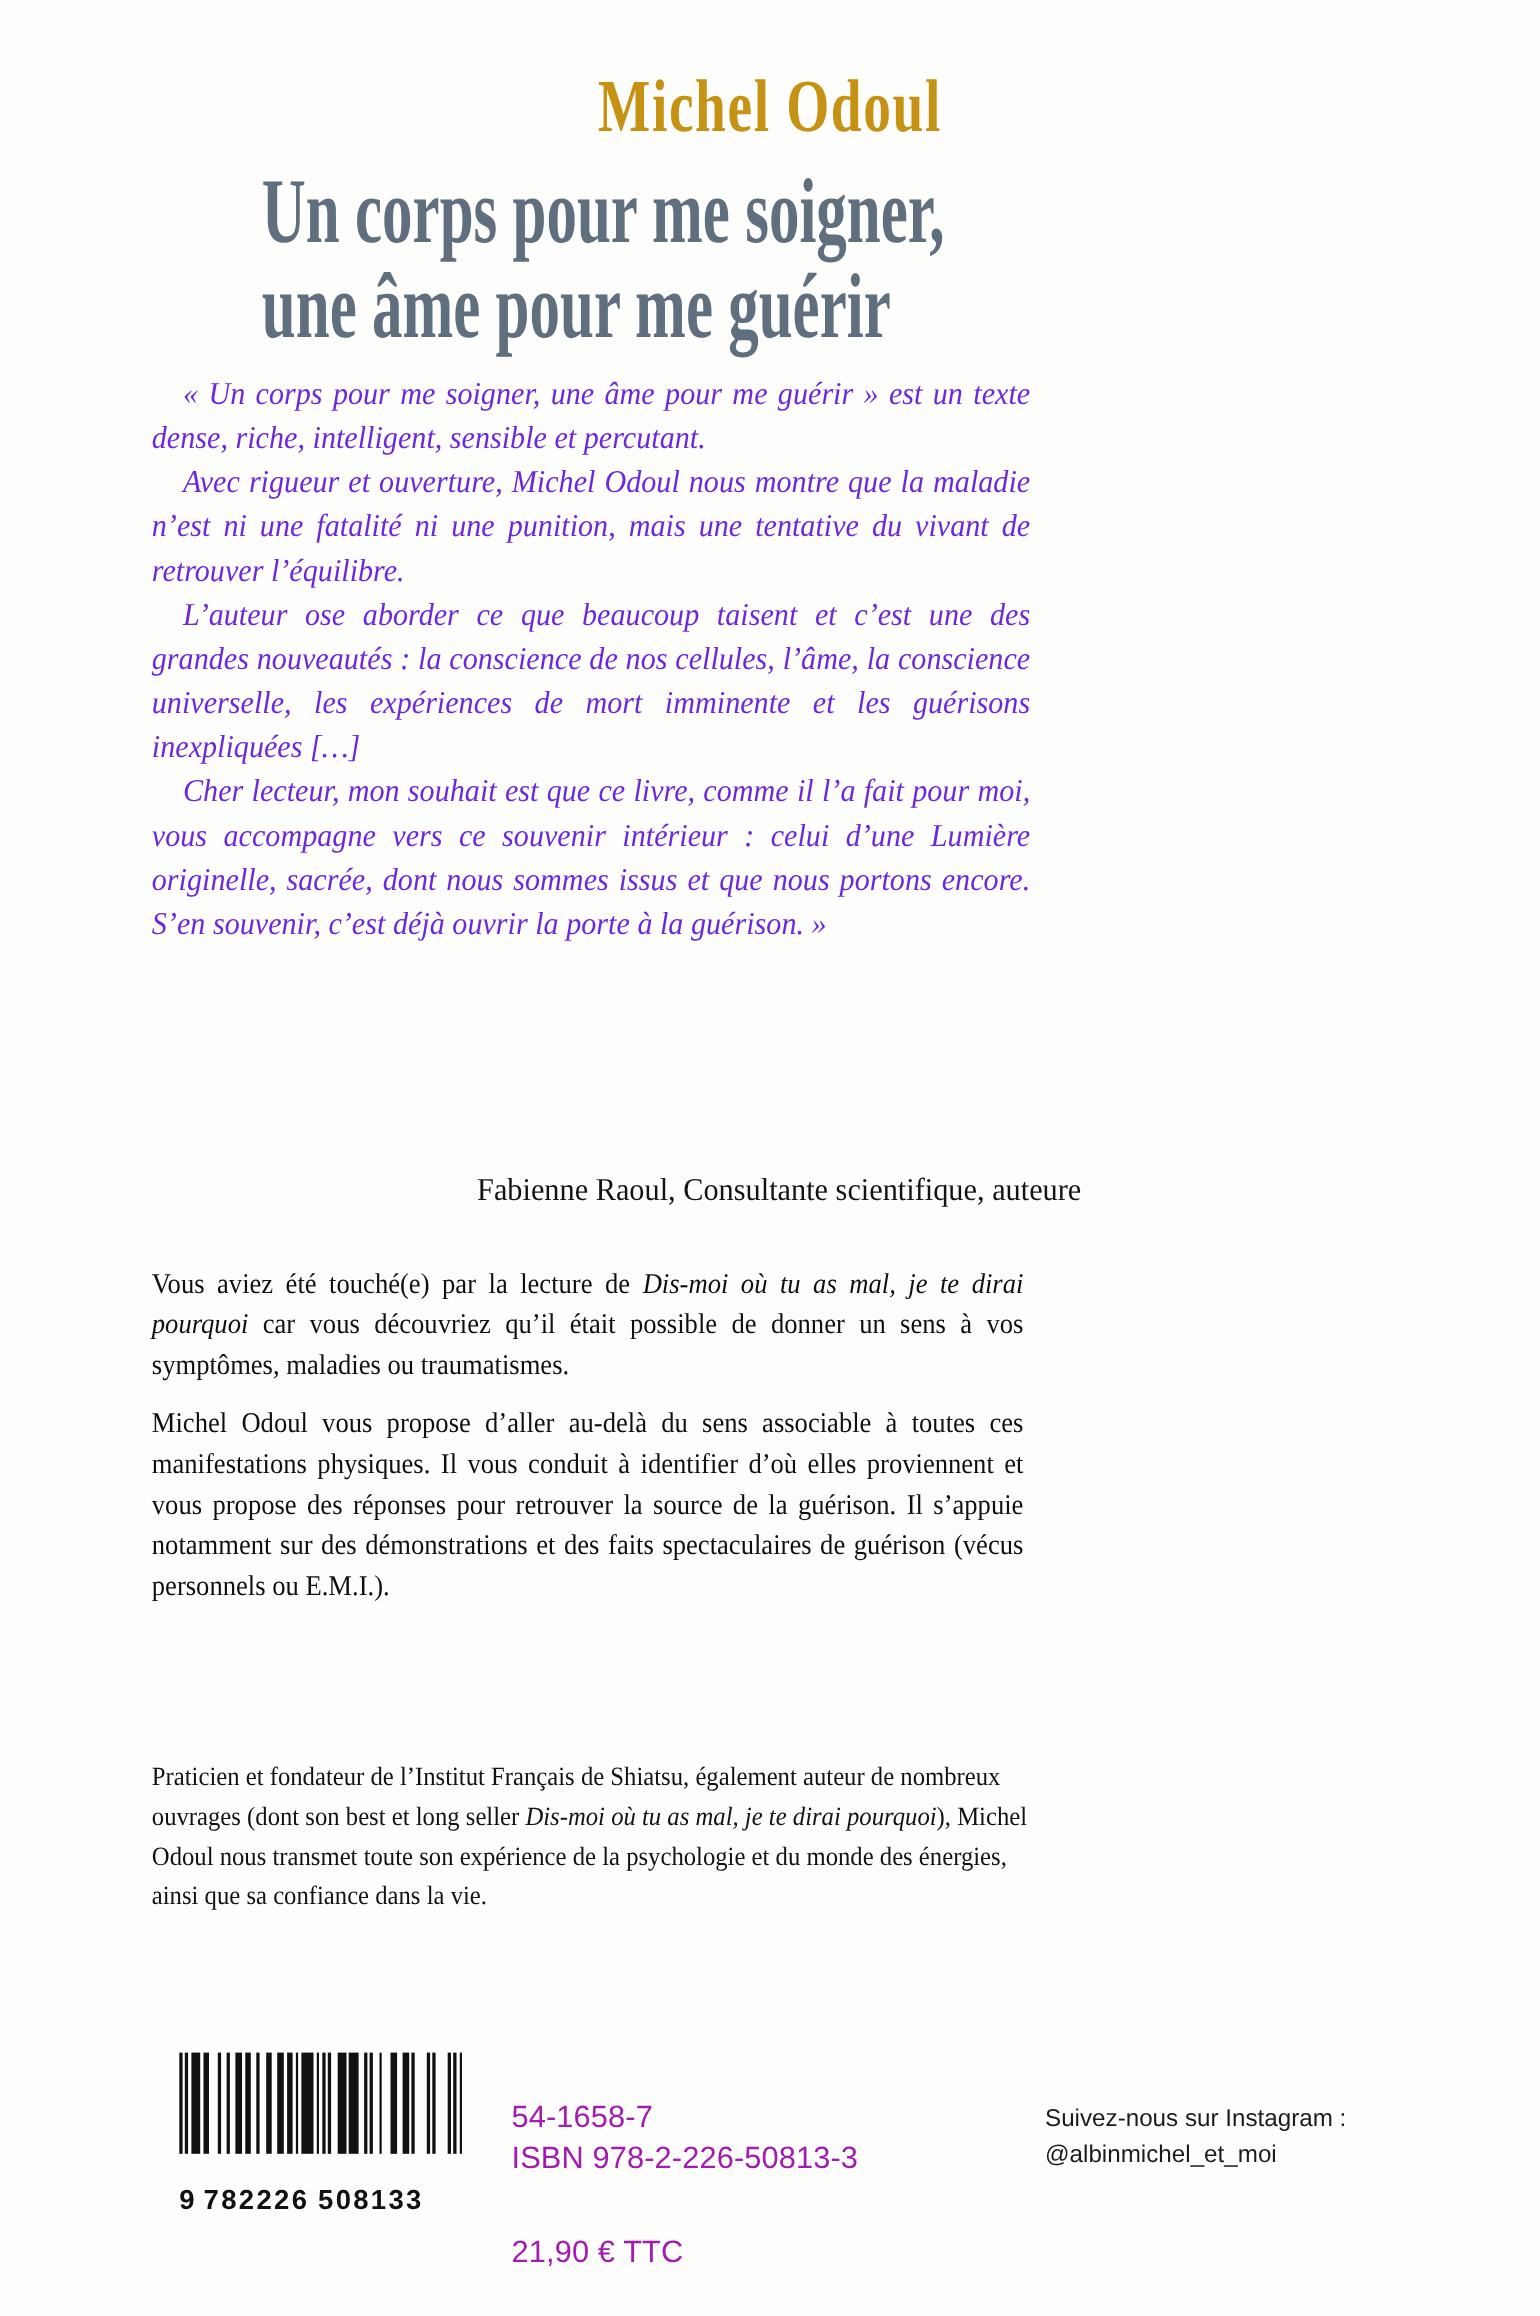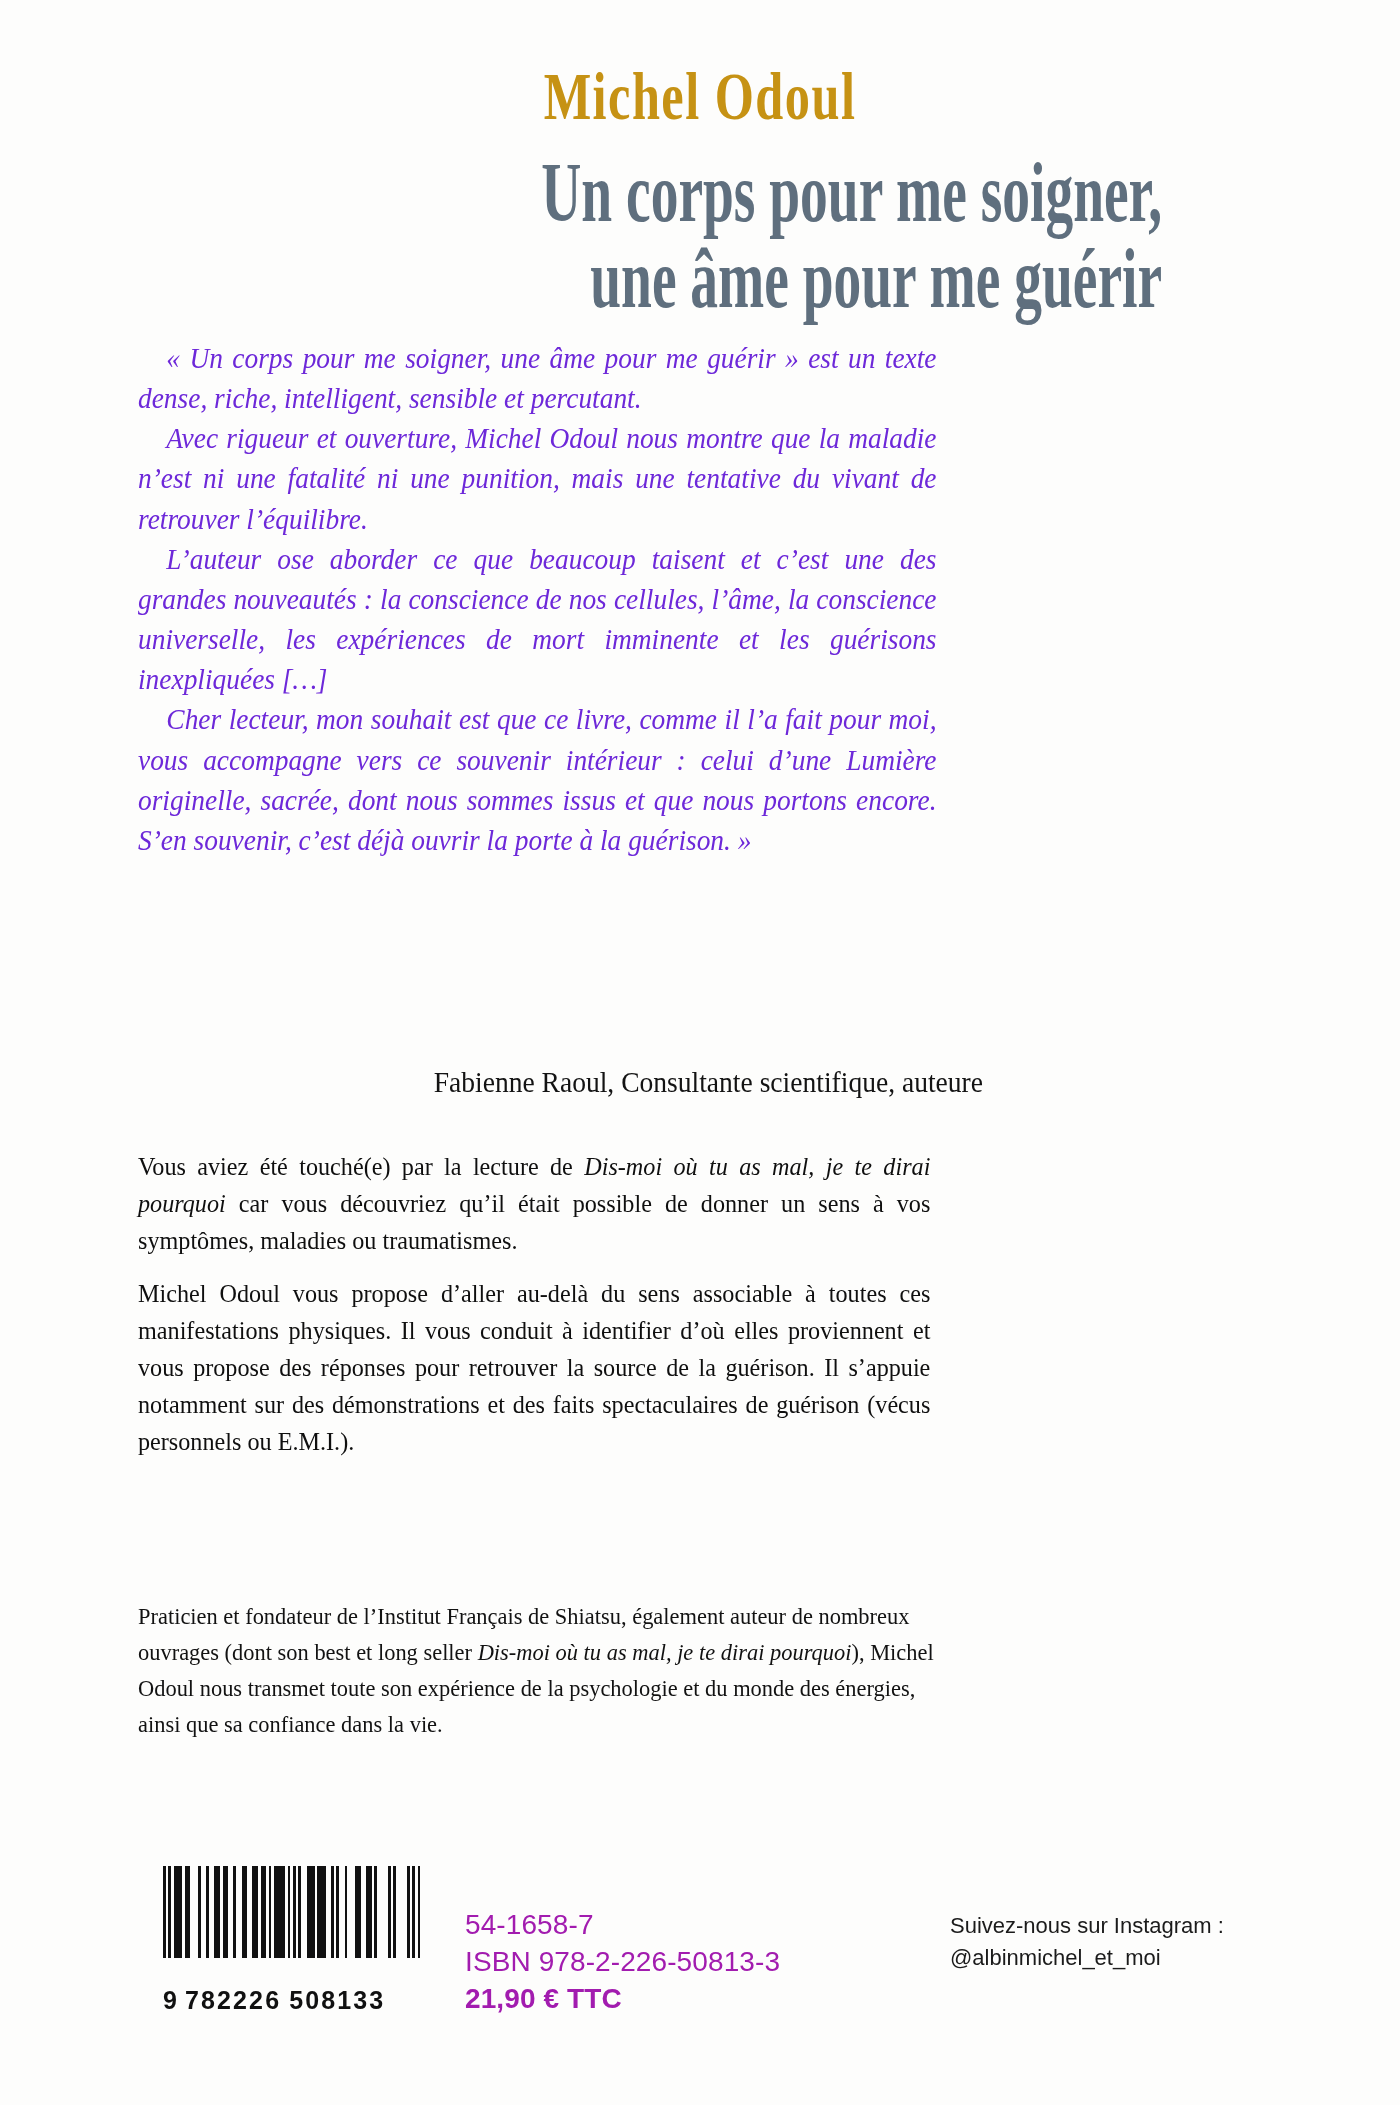--- a/index.html
+++ b/index.html
@@ -34,21 +34,21 @@
     transform: scaleX(0.74);
     transform-origin: center top;
     white-space: nowrap;
     line-height: 1;
   }
 
   .book-title {
     position: absolute;
     left: 0; right: 0;
     top: 150px;
-    text-align: right;
+    text-align: left;
     color: #5f6f7e;
     font-family: "Liberation Serif", serif;
     font-weight: 700;
     font-size: 84px;
     line-height: 1.02;
     letter-spacing: 0px;
   }
   .book-title .tline {
     display: block;
     transform: scaleX(0.66);
@@ -163,21 +163,21 @@
   .isbn-block {
     position: absolute;
     left: 465px;
     top: 1906px;
     font-family: "Liberation Sans", sans-serif;
     font-size: 28px;
     line-height: 1.33;
     color: #a21caf;
     letter-spacing: 0.1px;
   }
-  .isbn-block .price { font-weight: 700; }
+  .isbn-block .price { font-weight: 400; margin-top: 48px; }
 
   .insta-block {
     position: absolute;
     left: 950px;
     top: 1910px;
     width: 300px;
     font-family: "Liberation Sans", sans-serif;
     font-size: 22px;
     line-height: 1.45;
     color: #1b1b1b;

